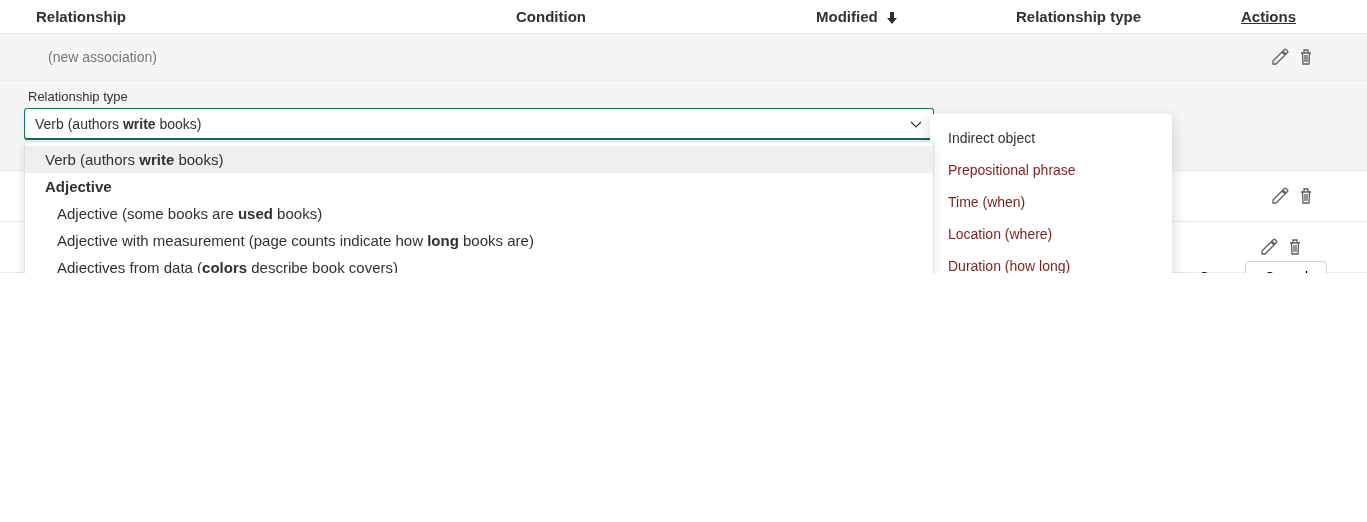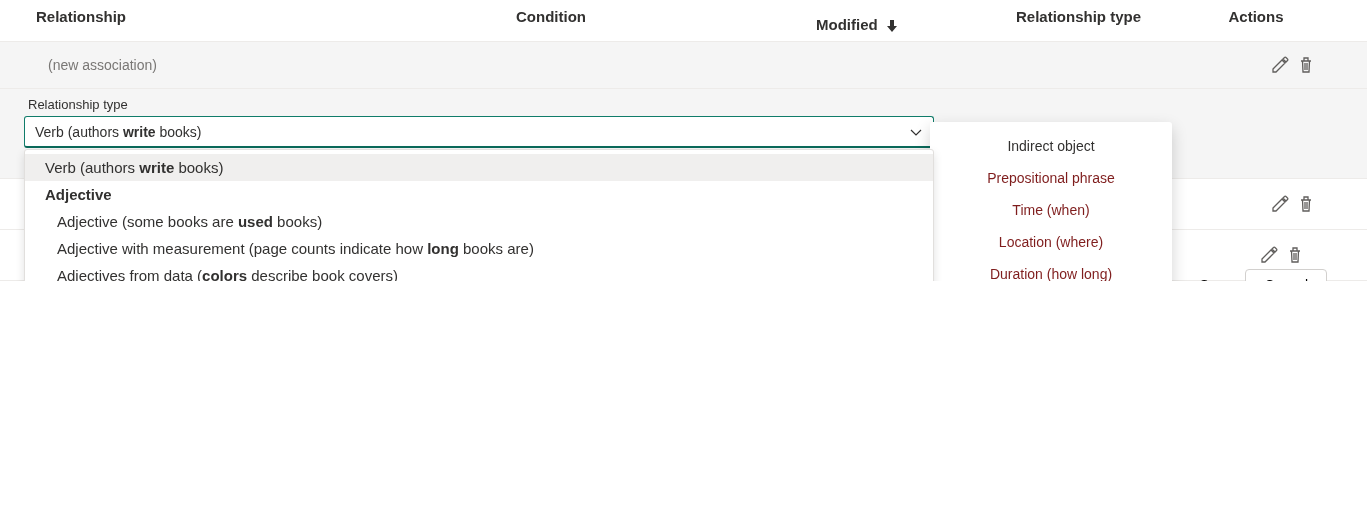--- a/index.html
+++ b/index.html
@@ -12,23 +12,23 @@
     }
     .table-header {
       display: flex;
       padding: 8px 36px;
       border-bottom: 1px solid #edebe9;
       font-weight: 600;
       font-size: 15px;
     }
     .col-rel { flex: 0 0 480px; }
     .col-cond { flex: 0 0 300px; }
-    .col-mod { flex: 0 0 200px; margin-top: 8px; }
+    .col-mod { flex: 0 0 200px; }
     .col-type { flex: 0 0 200px; }
-    .col-act { flex: 0 0 80px; text-align: center;}
+    .col-act { flex: 0 0 80px; text-align: right; text-decoration: underline;}
     .sort-arrow { display: inline-block; margin-left: 4px; vertical-align: middle;}
 
     .new-row {
       background: #f5f5f5;
       display: flex;
       align-items: center;
       padding: 10px 48px;
       border-bottom: 1px solid #edebe9;
       color: #797775;
     }
@@ -93,21 +93,20 @@
     }
     .add-rel-menu {
       position: absolute;
       top: 33px; left: 930px;
       width: 242px;
       background: #fff;
       border-radius: 3px;
       box-shadow: 0 6px 16px rgba(0,0,0,0.18);
       padding: 8px 0;
       z-index: 9;
-      text-align: center;
     }
     .menu-item { padding: 8px 18px; font-size: 14px; cursor: pointer; }
     .menu-item.enabled { color: #323130; }
     .menu-item.disabled { color: #7f1d1d; cursor: default; }
 
     .action-buttons {
       position: absolute;
       right: 40px;
       top: 180px;
       display: flex; gap: 10px;

